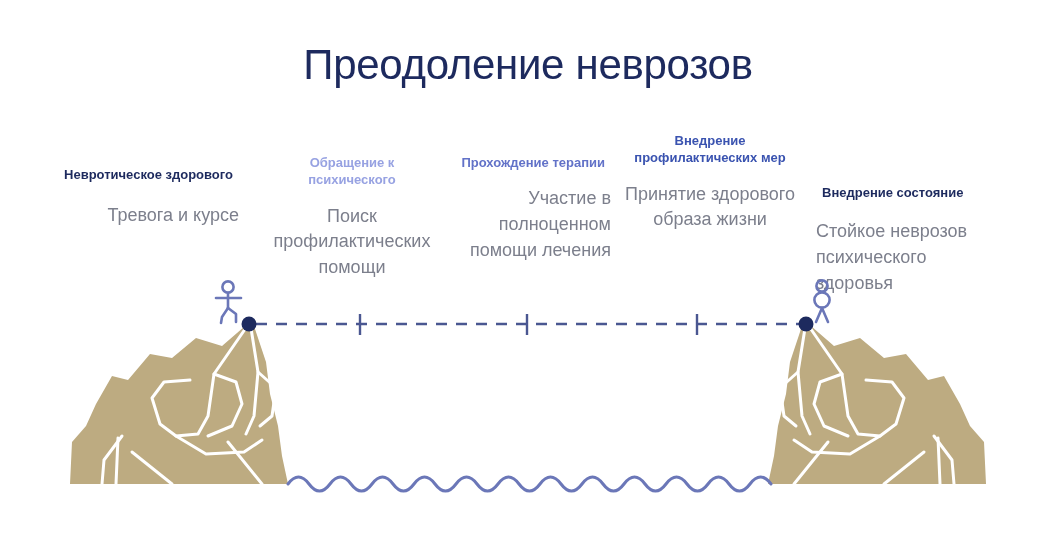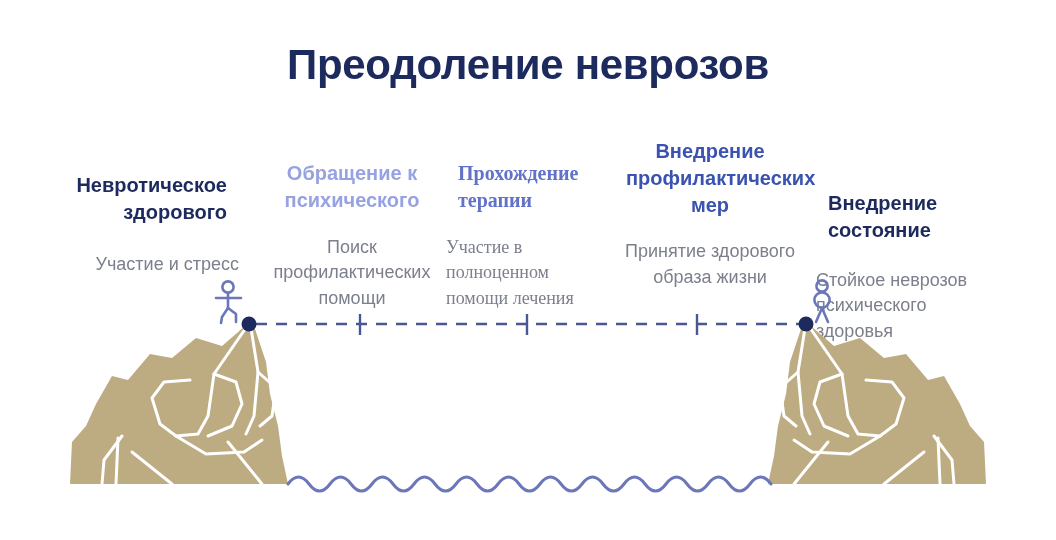--- a/index.html
+++ b/index.html
@@ -22,50 +22,50 @@
   }
 
   
   #page-title {
     position: absolute;
     left: 0;
     top: 42px;
     width: 1056px;
     text-align: center;
     font-size: 42px;
-    font-weight: bold;
+    font-weight: normal;
     color: #1d2a5e;
     letter-spacing: -0.3px;
     line-height: 1.1;
   }
 
   
   .stage-col {
     position: absolute;
     top: 125px;
   }
   .stage-heading {
-    font-size: 20px;
+    font-size: 13px;
     font-weight: bold;
     line-height: 1.34;
-    margin: 12px;
+    margin: 6px;
   }
   .stage-sub {
     font-size: 18px;
     font-weight: normal;
     color: #7c7f8c;
     line-height: 1.42;
     margin: 0;
     padding-top: 9px;
   }
 
   
   #col-0 { left: 54px;  width: 185px; text-align: right; top: 160px; }
   #col-1 { left: 268px; width: 168px; text-align: center; top: 148px; }
-  #col-2 { left: 446px; width: 165px; text-align: left; top: 148px; font-family: Liberation Serif, serif; }
+  #col-2 { left: 446px; width: 165px; text-align: right; top: 148px; }
   #col-3 { left: 614px; width: 192px; text-align: center; top: 126px; }
   #col-4 { left: 816px; width: 158px; text-align: left;  top: 178px; }
 
   #col-0 .stage-heading { color: #1d2a5e; }
   #col-1 .stage-heading { color: #97a2e2; }
   #col-2 .stage-heading { color: #6272c8; }
   #col-3 .stage-heading { color: #3a53b0; }
   #col-4 .stage-heading { color: #1d2a5e; }
 
   #col-0 .stage-sub { padding-top: 14px; }
@@ -82,21 +82,21 @@
 </style>
 </head>
 <body>
 
 <div class="stage">
 
   <div id="page-title">Преодоление неврозов</div>
 
   <div class="stage-col" id="col-0">
     <p class="stage-heading">Невротическое здорового</p>
-    <p class="stage-sub">Участие и стресс</p>
+    <p class="stage-sub">Тревога и курсе</p>
   </div>
 
   <div class="stage-col" id="col-1">
     <p class="stage-heading">Обращение к психического</p>
     <p class="stage-sub">Поиск профилактических помощи</p>
   </div>
 
   <div class="stage-col" id="col-2">
     <p class="stage-heading">Прохождение терапии</p>
     <p class="stage-sub">Участие в полноценном помощи лечения</p>

